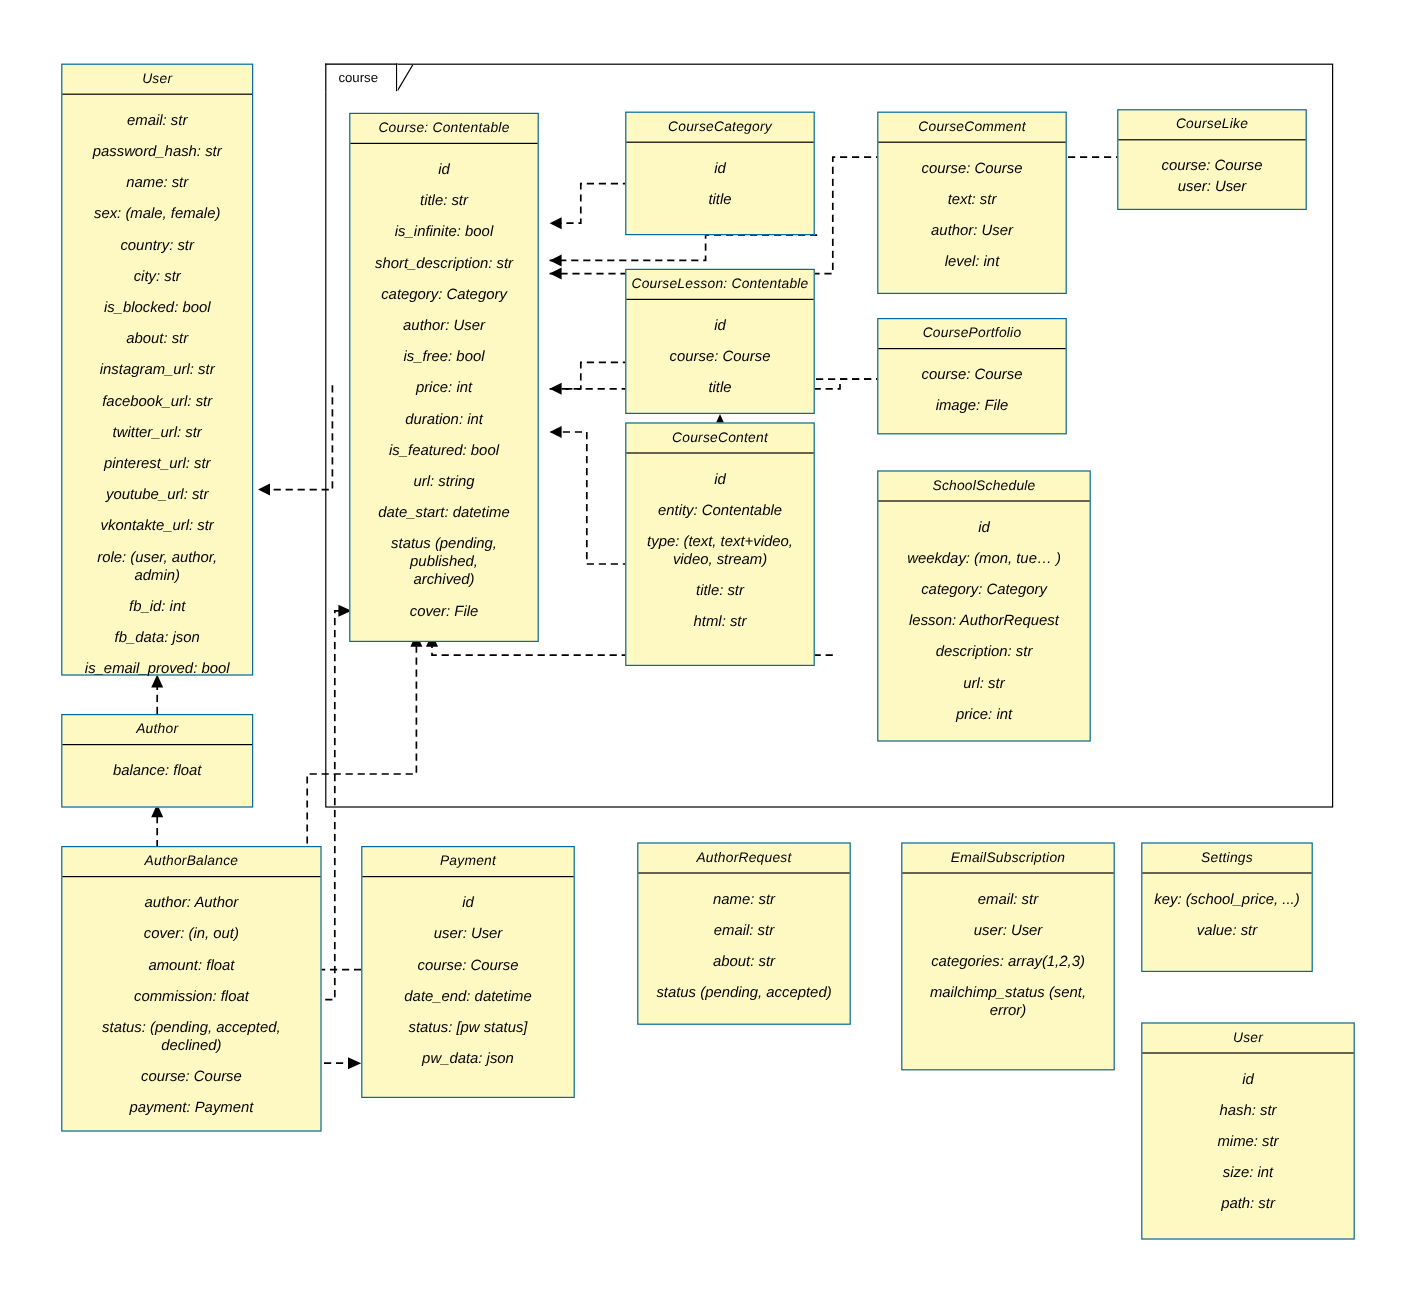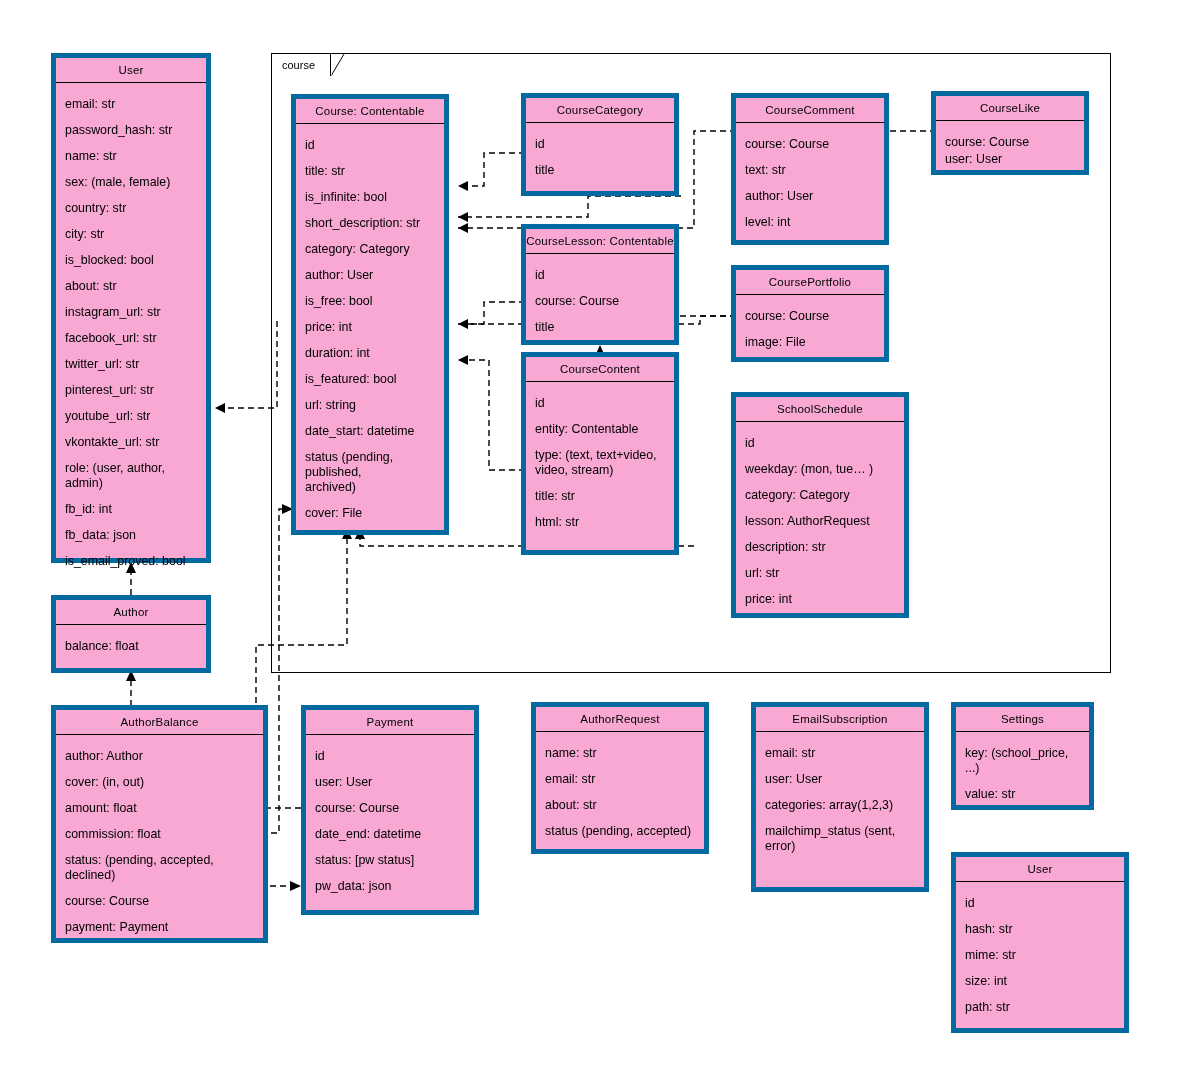--- a/index.html
+++ b/index.html
@@ -39,37 +39,39 @@
   .package-tab-slant {
     position: absolute;
     width: 14px;
     height: 23px;
     overflow: hidden;
   }
   
   .uml {
     position: absolute;
     box-sizing: border-box;
-    border: 5px solid #0369a1;
-    background: #f9a8d4;
+    border: 1px solid #0369a1;
+    background: #fef9c3;
     z-index: 5;
+    font-style: italic;
   }
   .uml-title {
     box-sizing: border-box;
     border-bottom: 1px solid #000000;
     text-align: center;
     font-size: 11.5px;
     line-height: 25px;
     height: 25px;
     white-space: nowrap;
     letter-spacing: 0.2px;
   }
   .uml-body {
     box-sizing: border-box;
     padding: 14px 9px 10px 9px;
+    text-align: center;
   }
   .attr {
     font-size: 12.4px;
     line-height: 15px;
     margin-bottom: 11px;
     white-space: pre-wrap;
     color: #000;
   }
   .attr:last-child { margin-bottom: 0; }
   .uml-body.compact .attr { margin-bottom: 2px; }

